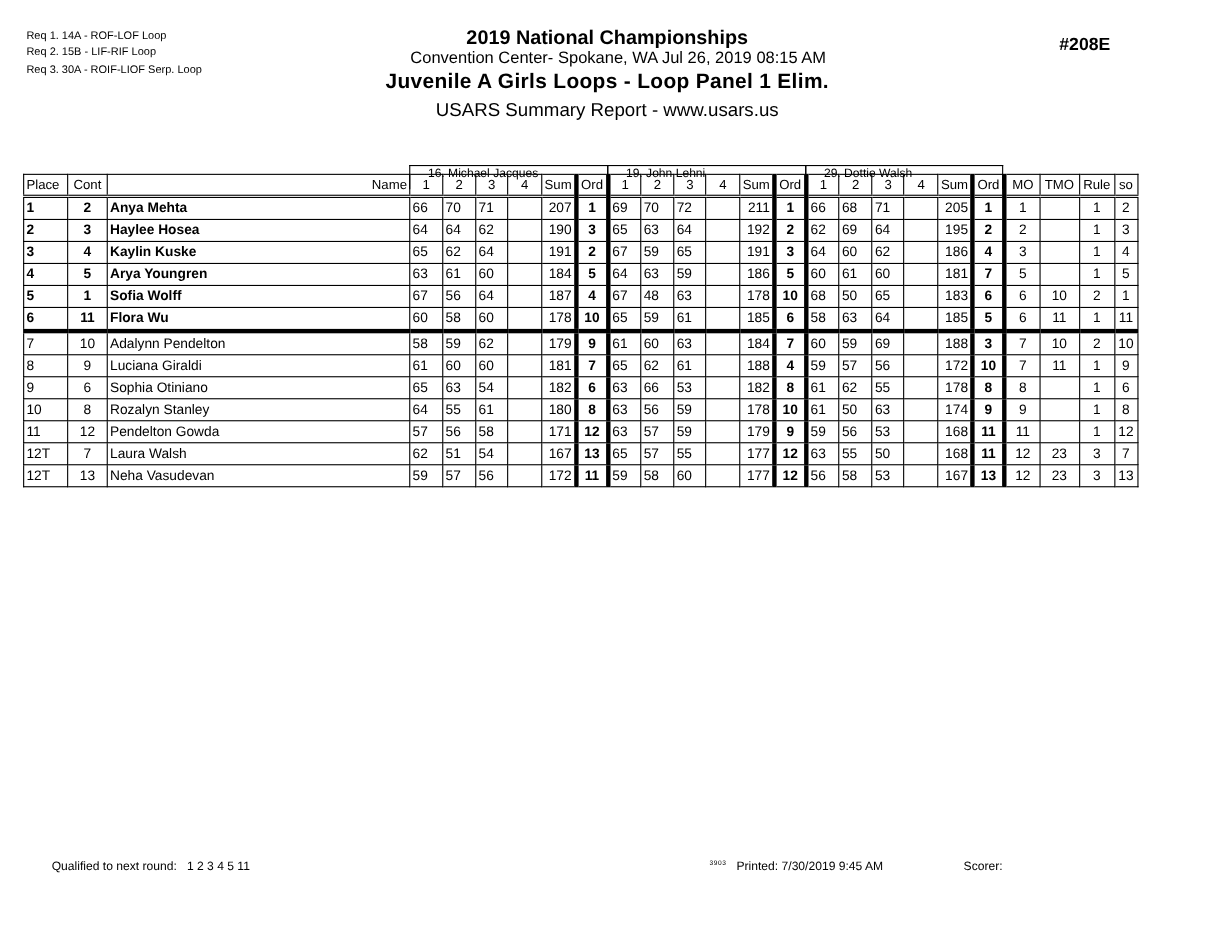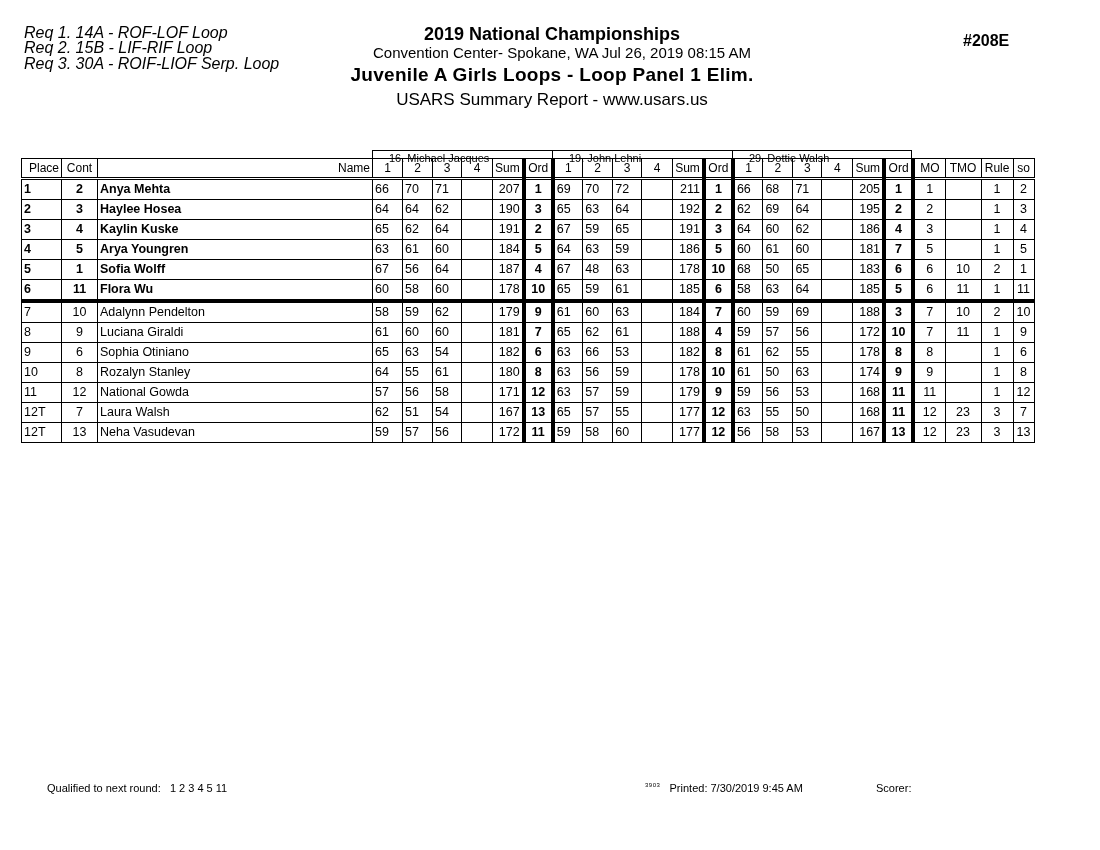--- a/index.html
+++ b/index.html
@@ -1,19 +1,19 @@
 <!DOCTYPE html>
 <html><head>
 <meta charset="utf-8">
 <style>
   html, body { margin:0; padding:0; background:#ffffff; }
   body { width:1100px; height:850px; position:relative; overflow:hidden;
          font-family:"Liberation Sans", sans-serif; color:#000; }
   .abs { position:absolute; }
-  .req { left:24px; font-size:16px; line-height:15px;font-style:italic; }
+  .req { left:24px; font-size:10px; line-height:15px; }
   .center { left:0; width:1100px; text-align:center; white-space:nowrap; }
   #t-title { top:24px; font-size:18px; font-weight:bold; left:2px; }
   #t-venue { top:44px; font-size:15px; left:12px; }
   #t-event { top:64px; font-size:19px; font-weight:bold; left:2px; letter-spacing:0.3px; }
   #t-report { top:90px; font-size:17px; left:2px; }
   #t-num { top:32px; left:963px; font-size:16px; font-weight:bold; }
 
   
   .judge-box { position:absolute; top:150px; height:22px; border:1px solid #000; border-bottom:none;
                font-size:11px; line-height:14px; padding-left:16px; box-sizing:border-box; }
@@ -74,21 +74,21 @@
       <col style="width:31px">
       <col style="width:31px">
       <col style="width:29px">
     <col style="width:32px">
       <col style="width:36px">
       <col style="width:32px">
       <col style="width:21px">
   </colgroup>
   <thead>
     <tr>
-      <th style="text-align:right">Place</th>
+      <th style="text-align:left">Place</th>
       <th class="c">Cont</th>
       <th style="text-align:right">Name</th>
       <th class="c">1</th>
       <th class="c">2</th>
       <th class="c">3</th>
       <th class="c">4</th>
       <th class="c">Sum</th>
       <th class="ord">Ord</th>
       <th class="c">1</th>
       <th class="c">2</th>
@@ -375,21 +375,21 @@
         <td class="r plain">174</td>
         <td class="ord">9</td>
         <td class="c plain">9</td>
         <td class="c plain"></td>
         <td class="c plain">1</td>
         <td class="c plain">8</td>
       </tr>
       <tr>
         <td class="l">11</td>
         <td class="c">12</td>
-        <td class="l">National Gowda</td>
+        <td class="l">Pendelton Gowda</td>
         <td class="l plain">57</td>
         <td class="l plain">56</td>
         <td class="l plain">58</td>
         <td class="l plain"></td>
         <td class="r plain">171</td>
         <td class="ord">12</td>
         <td class="l plain">63</td>
         <td class="l plain">57</td>
         <td class="l plain">59</td>
         <td class="l plain"></td>

